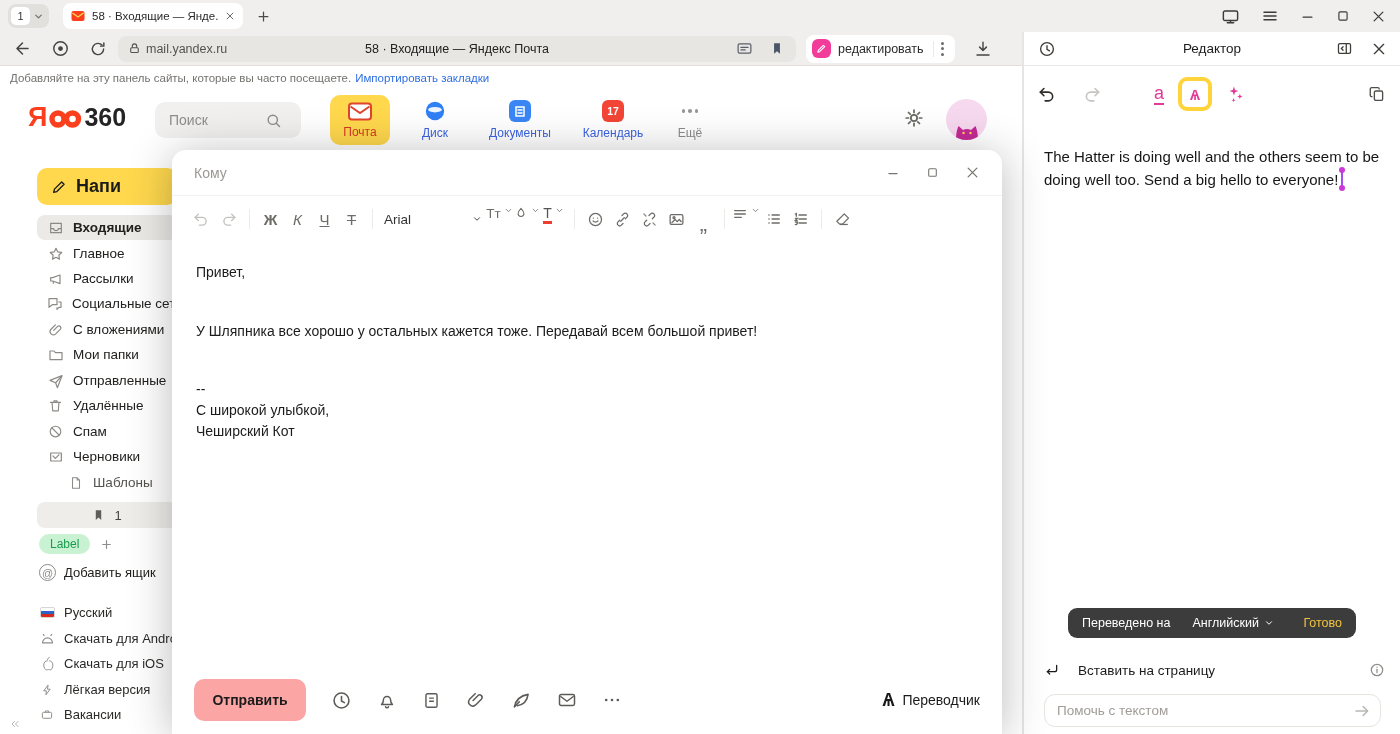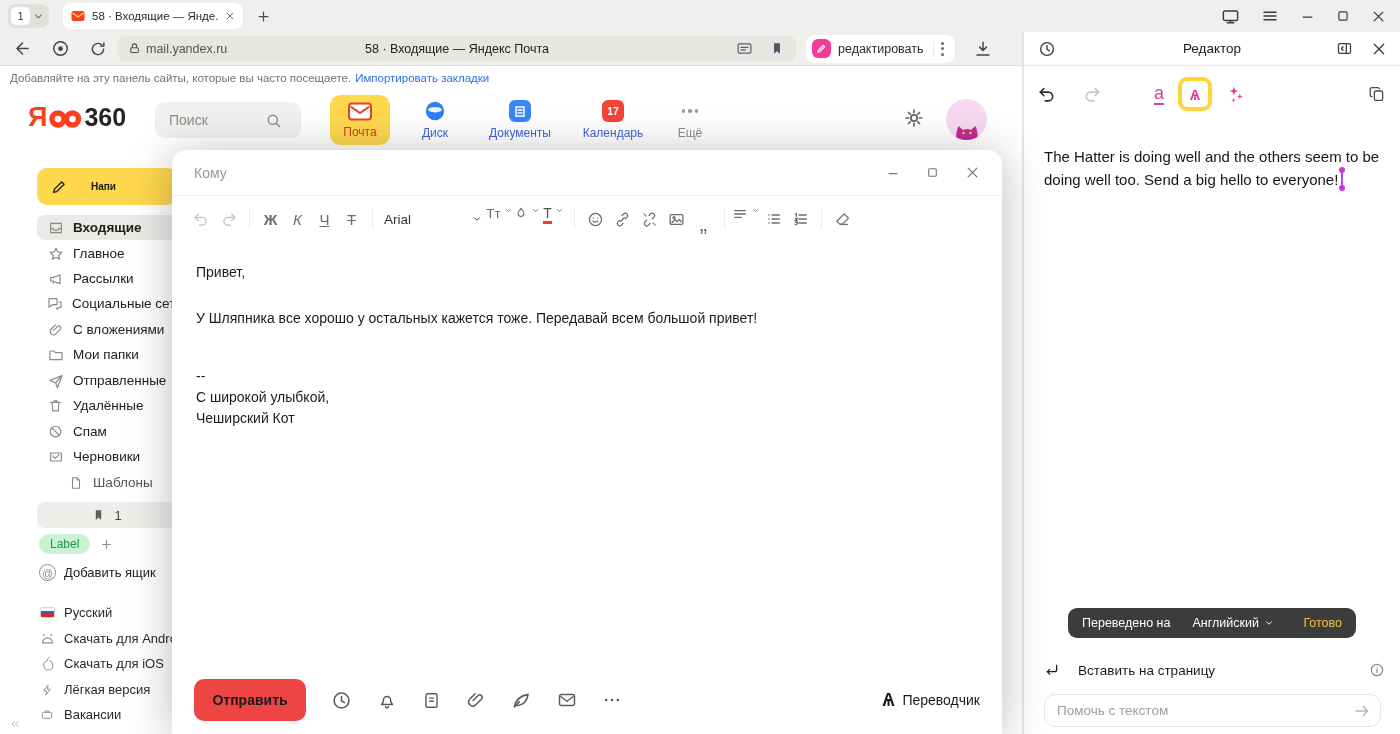--- a/index.html
+++ b/index.html
@@ -53,21 +53,21 @@
   .svc-lab-red{color:#d6361f}.svc-lab-blue{color:#3b63e0}.svc-lab-gray{color:#8a8a8a}
   .cal-tile{width:22px;height:22px;border-radius:6px;background:#f24535;color:#fff;font-size:10.5px;font-weight:bold;display:flex;align-items:center;justify-content:center}
   .doc-tile{width:22px;height:22px;border-radius:6px;background:#3a86f5;display:flex;align-items:center;justify-content:center}
   .more-dots{display:flex;gap:3px;height:22px;align-items:center}
   .more-dots i{width:3.5px;height:3.5px;border-radius:50%;background:#9a9894}
   .gear{position:absolute;left:903px;top:17px;color:#6a6862;cursor:pointer}
   .avatar{position:absolute;left:946px;top:9px;width:41px;height:41px;border-radius:50%;background:#f7d9ef;overflow:hidden;display:flex;align-items:flex-end;justify-content:center;cursor:pointer}
 
   
   .sidebar{position:absolute;left:37px;top:60px;width:140px;height:584px}
-  .compose-btn{position:absolute;top:18px;left:0;width:140px;height:37px;background:#ffd84d;border-radius:10px;display:flex;align-items:center;padding-left:14px;gap:24px;font-size:10px;font-weight:bold;cursor:pointer}
+  .compose-btn{position:absolute;top:18px;left:0;width:140px;height:37px;background:#ffd84d;border-radius:10px;display:flex;align-items:center;padding-left:14px;gap:9px;font-size:18px;font-weight:bold;cursor:pointer}
   .f-item{position:absolute;left:0;width:140px;height:25px;display:flex;align-items:center;gap:9px;font-size:13.5px;color:#22211f;padding-left:10px;cursor:pointer;white-space:nowrap}
   .f-item .fic{width:17px;color:#8c8a86;display:flex;justify-content:center}
   .f-item.sel{background:#eceae7;border-radius:8px;font-weight:bold}
   .f-item.indent{padding-left:30px;color:#55534f}
   .bm-pill{position:absolute;top:352px;left:0;width:140px;height:26px;background:#efedea;border-radius:8px;display:flex;align-items:center;justify-content:center;gap:9px;font-size:13px;color:#454440;cursor:pointer}
   .label-row{position:absolute;top:384px;left:2px;display:flex;align-items:center;gap:10px}
   .label-tag{background:#c9f2d3;color:#1b9a4f;font-size:12px;padding:3px 11px;border-radius:12px;cursor:pointer}
   .addbox{position:absolute;top:414px;left:2px;display:flex;align-items:center;gap:8px;font-size:13px;color:#22211f;cursor:pointer}
   .addbox .at{width:17px;height:17px;border-radius:50%;border:1.4px solid #8c8a86;color:#8c8a86;font-size:11px;display:flex;align-items:center;justify-content:center}
   .foot-item{position:absolute;left:2px;display:flex;align-items:center;gap:9px;font-size:13px;color:#2b2a28;cursor:pointer;white-space:nowrap}
@@ -85,24 +85,24 @@
   .cc-group{margin-left:auto;display:flex;align-items:center;gap:5px;cursor:pointer}
   .cw-toolbar{height:46px;display:flex;align-items:center;padding:0 16px;color:#6e6c68}
   .tb{min-width:27px;height:27px;display:flex;align-items:center;justify-content:center;border-radius:6px;font-size:15px;cursor:pointer}
   .tb.dis{color:#c3c1bd}
   .tsep{width:1px;height:20px;background:#edebe8;margin:0 7px}
   .font-sel{width:106px;display:flex;align-items:center;justify-content:space-between;color:#333;font-size:13.5px;cursor:pointer;padding:0 4px}
   .size-sel,.dd{display:flex;align-items:flex-start;gap:3px;cursor:pointer}
   .fmt-b{font-weight:bold}.fmt-i{font-style:italic}.fmt-u{text-decoration:underline}.fmt-s{text-decoration:line-through}
   .tcolor{font-size:14px;color:#555;border-bottom:3px solid #ef3e31;line-height:1;padding-bottom:1px}
   .cw-body{padding:20px 24px 0;font-size:14px;line-height:21px;color:#1b1b1b}
-  .cw-body .p1{margin-bottom:25px}
+  .cw-body .p1{margin-bottom:38px}
   .cw-body .p2{margin-bottom:37px}
   .cw-footer{position:absolute;left:22px;right:22px;bottom:12px;height:44px;display:flex;align-items:center}
-  .send{width:112px;height:42px;background:#ef4444;border-radius:10px;font-size:14px;font-weight:bold;display:flex;align-items:center;justify-content:center;cursor:pointer}
+  .send{width:112px;height:42px;background:#fca5a5;border-radius:10px;font-size:14px;font-weight:bold;display:flex;align-items:center;justify-content:center;cursor:pointer}
   .cw-fic{margin-left:25px;color:#5d5b57;cursor:pointer}
   .cw-fic:first-of-type{margin-left:29px}
   .translator{margin-left:auto;display:flex;align-items:center;gap:8px;font-size:14px;color:#1b1b1b;cursor:pointer}
   .glyph-tr{font-size:18px;font-weight:bold;line-height:1}
 
   
   .panel{position:absolute;left:1024px;top:32px;width:376px;height:702px;background:#fff}
   .p-head{height:34px;display:flex;align-items:center;border-bottom:1px solid #eceae7;position:relative;color:#3f3d3a}
   .p-head .hist{margin-left:14px;cursor:pointer}
   .p-title{position:absolute;left:0;right:0;text-align:center;font-size:13.5px;color:#1b1b1b}

